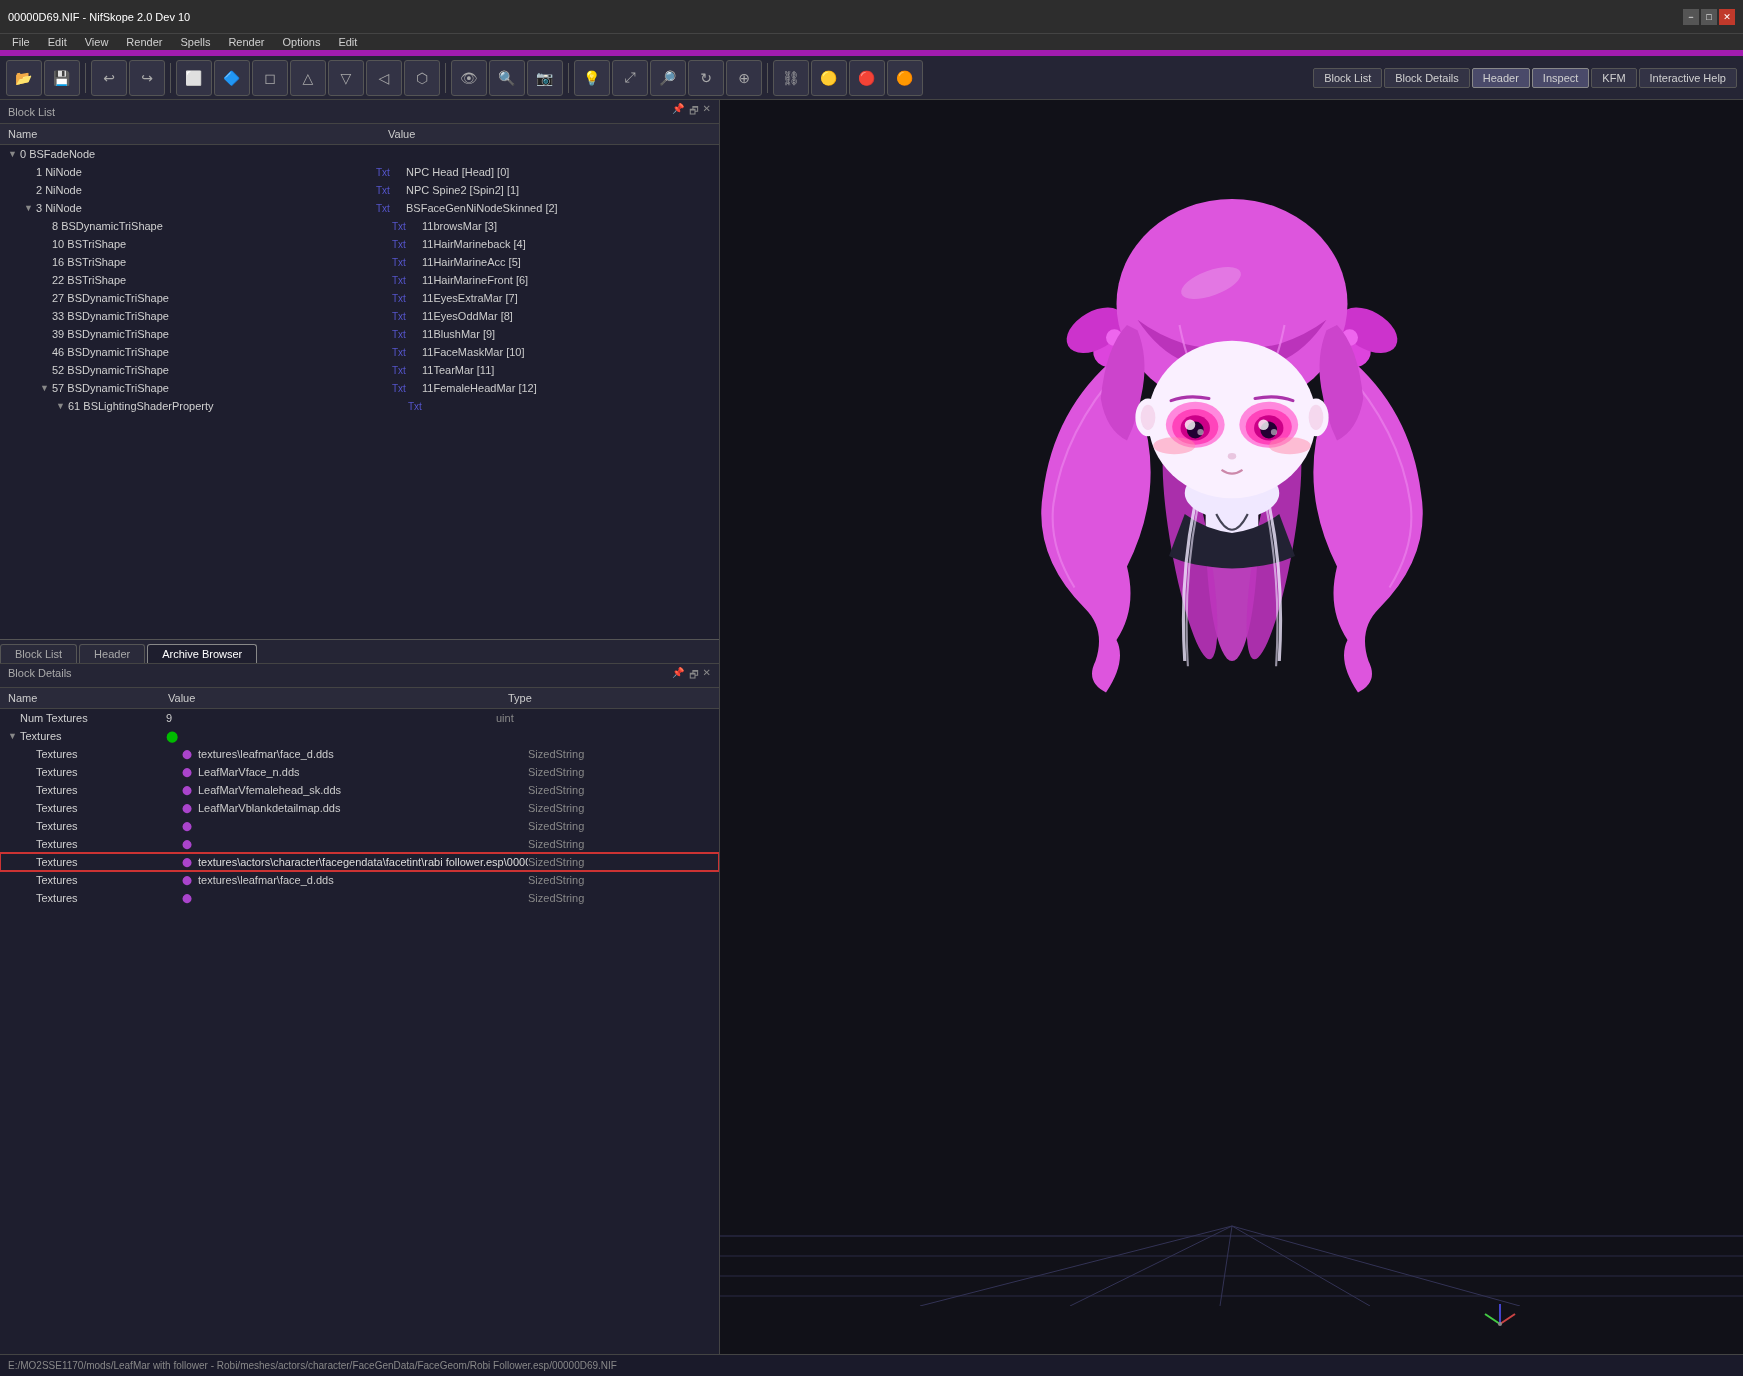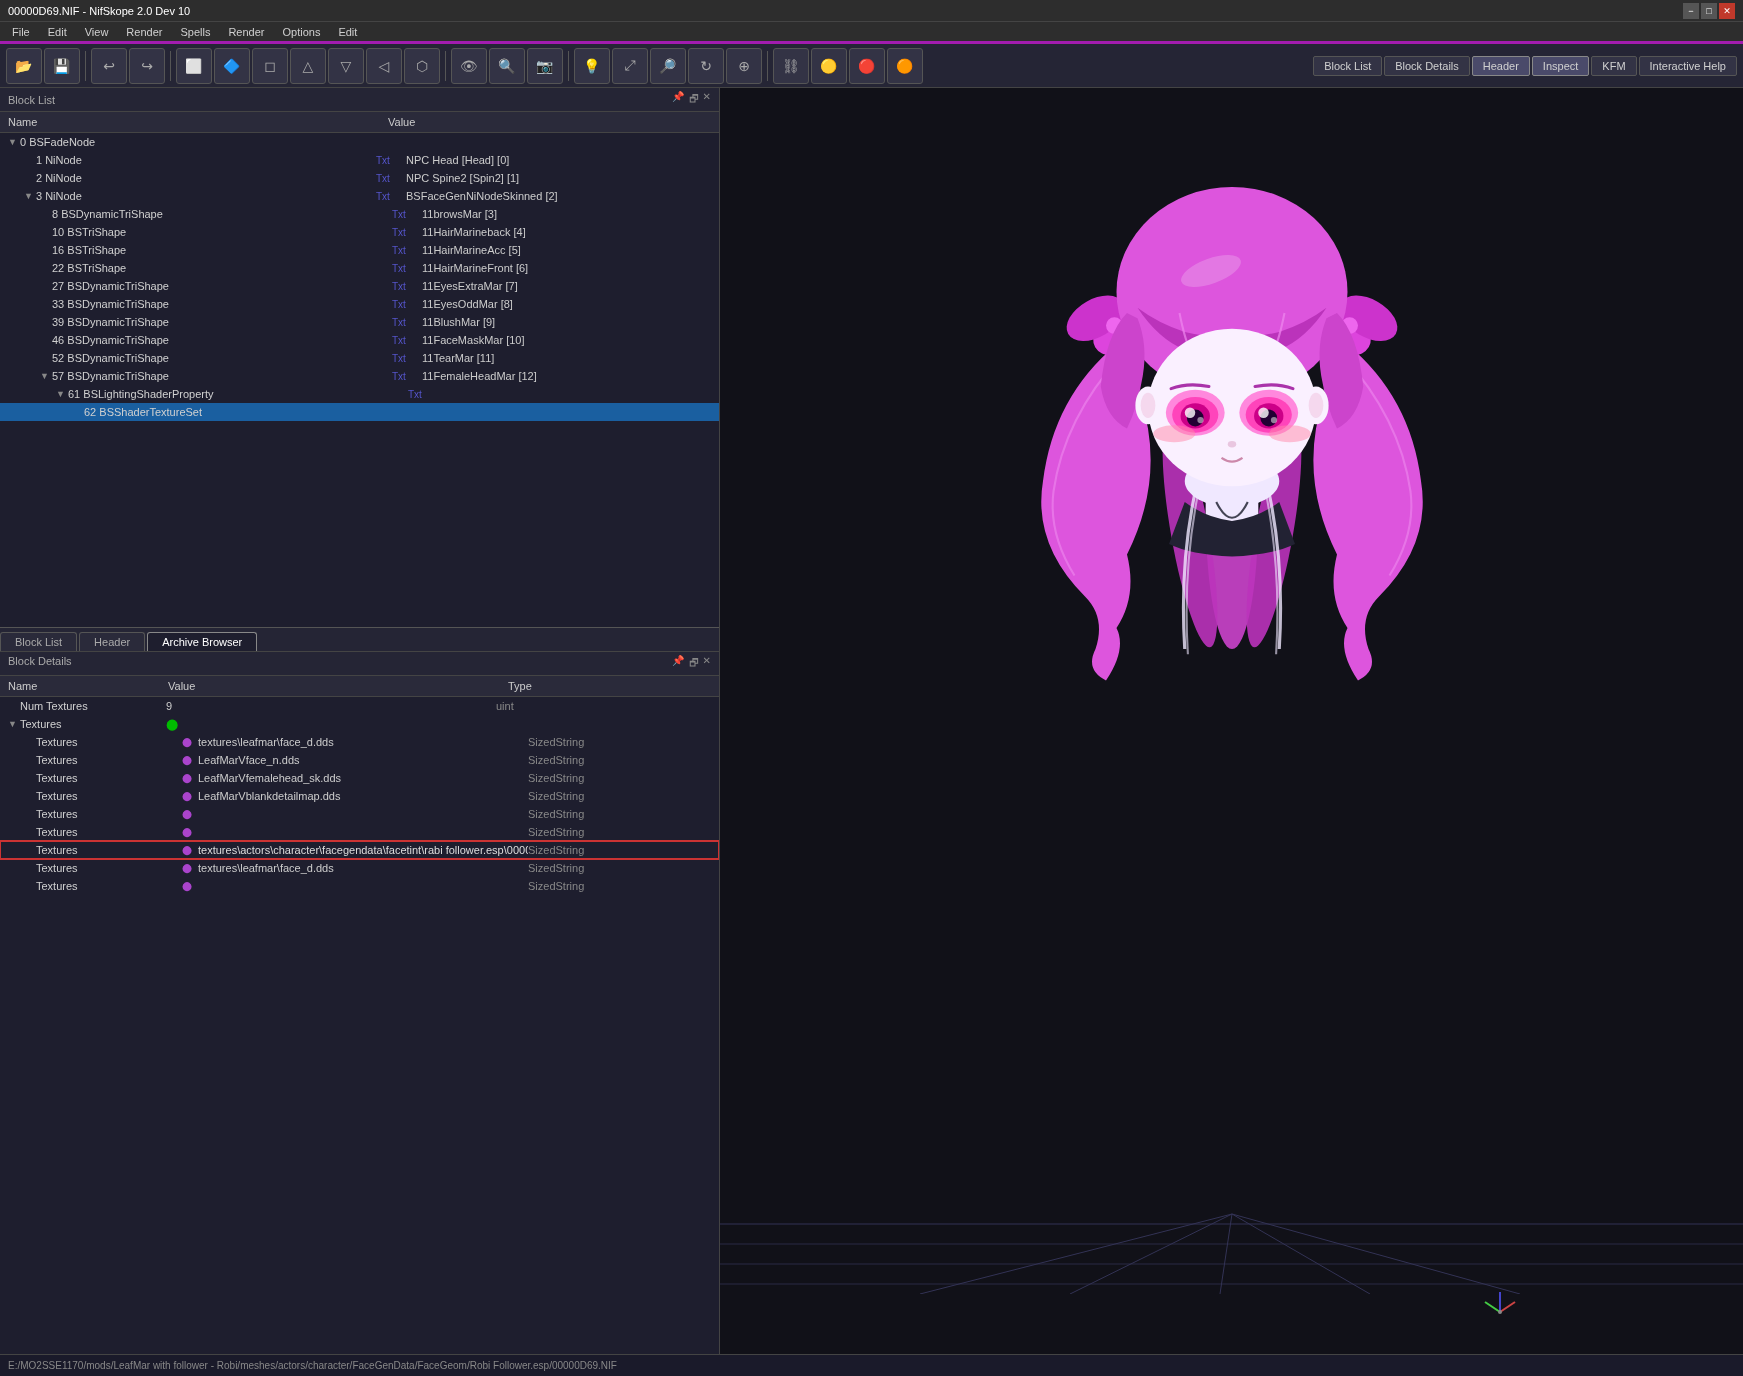--- a/index.html
+++ b/index.html
@@ -9,21 +9,21 @@
       background: #1a1a2e;
       font-family: 'Segoe UI', Tahoma, sans-serif;
       font-size: 11px;
       color: #d0d0d0;
       overflow: hidden;
     }
 
     
     #titlebar {
       background: #2d2d2d;
-      height: 22px;
+      height: 34px;
       display: flex;
       align-items: center;
       padding: 0 8px;
       color: #ffffff;
       font-size: 11px;
       border-bottom: 1px solid #444;
       justify-content: flex-end;
     }
     #titlebar .title { flex: 1; }
     #titlebar .win-controls { display: flex; gap: 2px; }
@@ -33,23 +33,23 @@
       display: flex; align-items: center; justify-content: center;
       font-size: 9px; cursor: pointer; color: #fff;
     }
     #titlebar .win-btn.close { background: #c0392b; }
 
     
     #menubar {
       background: #2d2d2d;
       height: 22px;
       display: flex;
-      align-items: center;
+      align-items: flex-end;
       padding: 0 4px;
-      border-bottom: 3px solid #a21caf;
+      border-bottom: 6px solid #a21caf;
       gap: 2px;
     }
     .menu-item {
       padding: 2px 8px;
       color: #d0d0d0;
       cursor: pointer;
       font-size: 11px;
     }
 
     
@@ -475,27 +475,20 @@
 
 
         <div class="tree-row">
           <span class="indent" style="width:52px"></span>
           <span class="tree-toggle">▼</span>
           <span class="tree-label">61 BSLightingShaderProperty</span>
           <span class="tree-type" style="color:#5555cc;">Txt</span>
           <span class="tree-value"></span>
         </div>
 
-        <div class="tree-row selected">
-          <span class="indent" style="width:68px"></span>
-          <span class="tree-toggle"></span>
-          <span class="tree-label">62 BSShaderTextureSet</span>
-          <span class="tree-type"></span>
-          <span class="tree-value"></span>
-        </div>
       </div>
     </div>
 
     <div id="bottom-tabs-bar">
       <div class="tab-btn">Block List</div>
       <div class="tab-btn">Header</div>
       <div class="tab-btn active">Archive Browser</div>
     </div>
 
     <div id="block-details-section">

